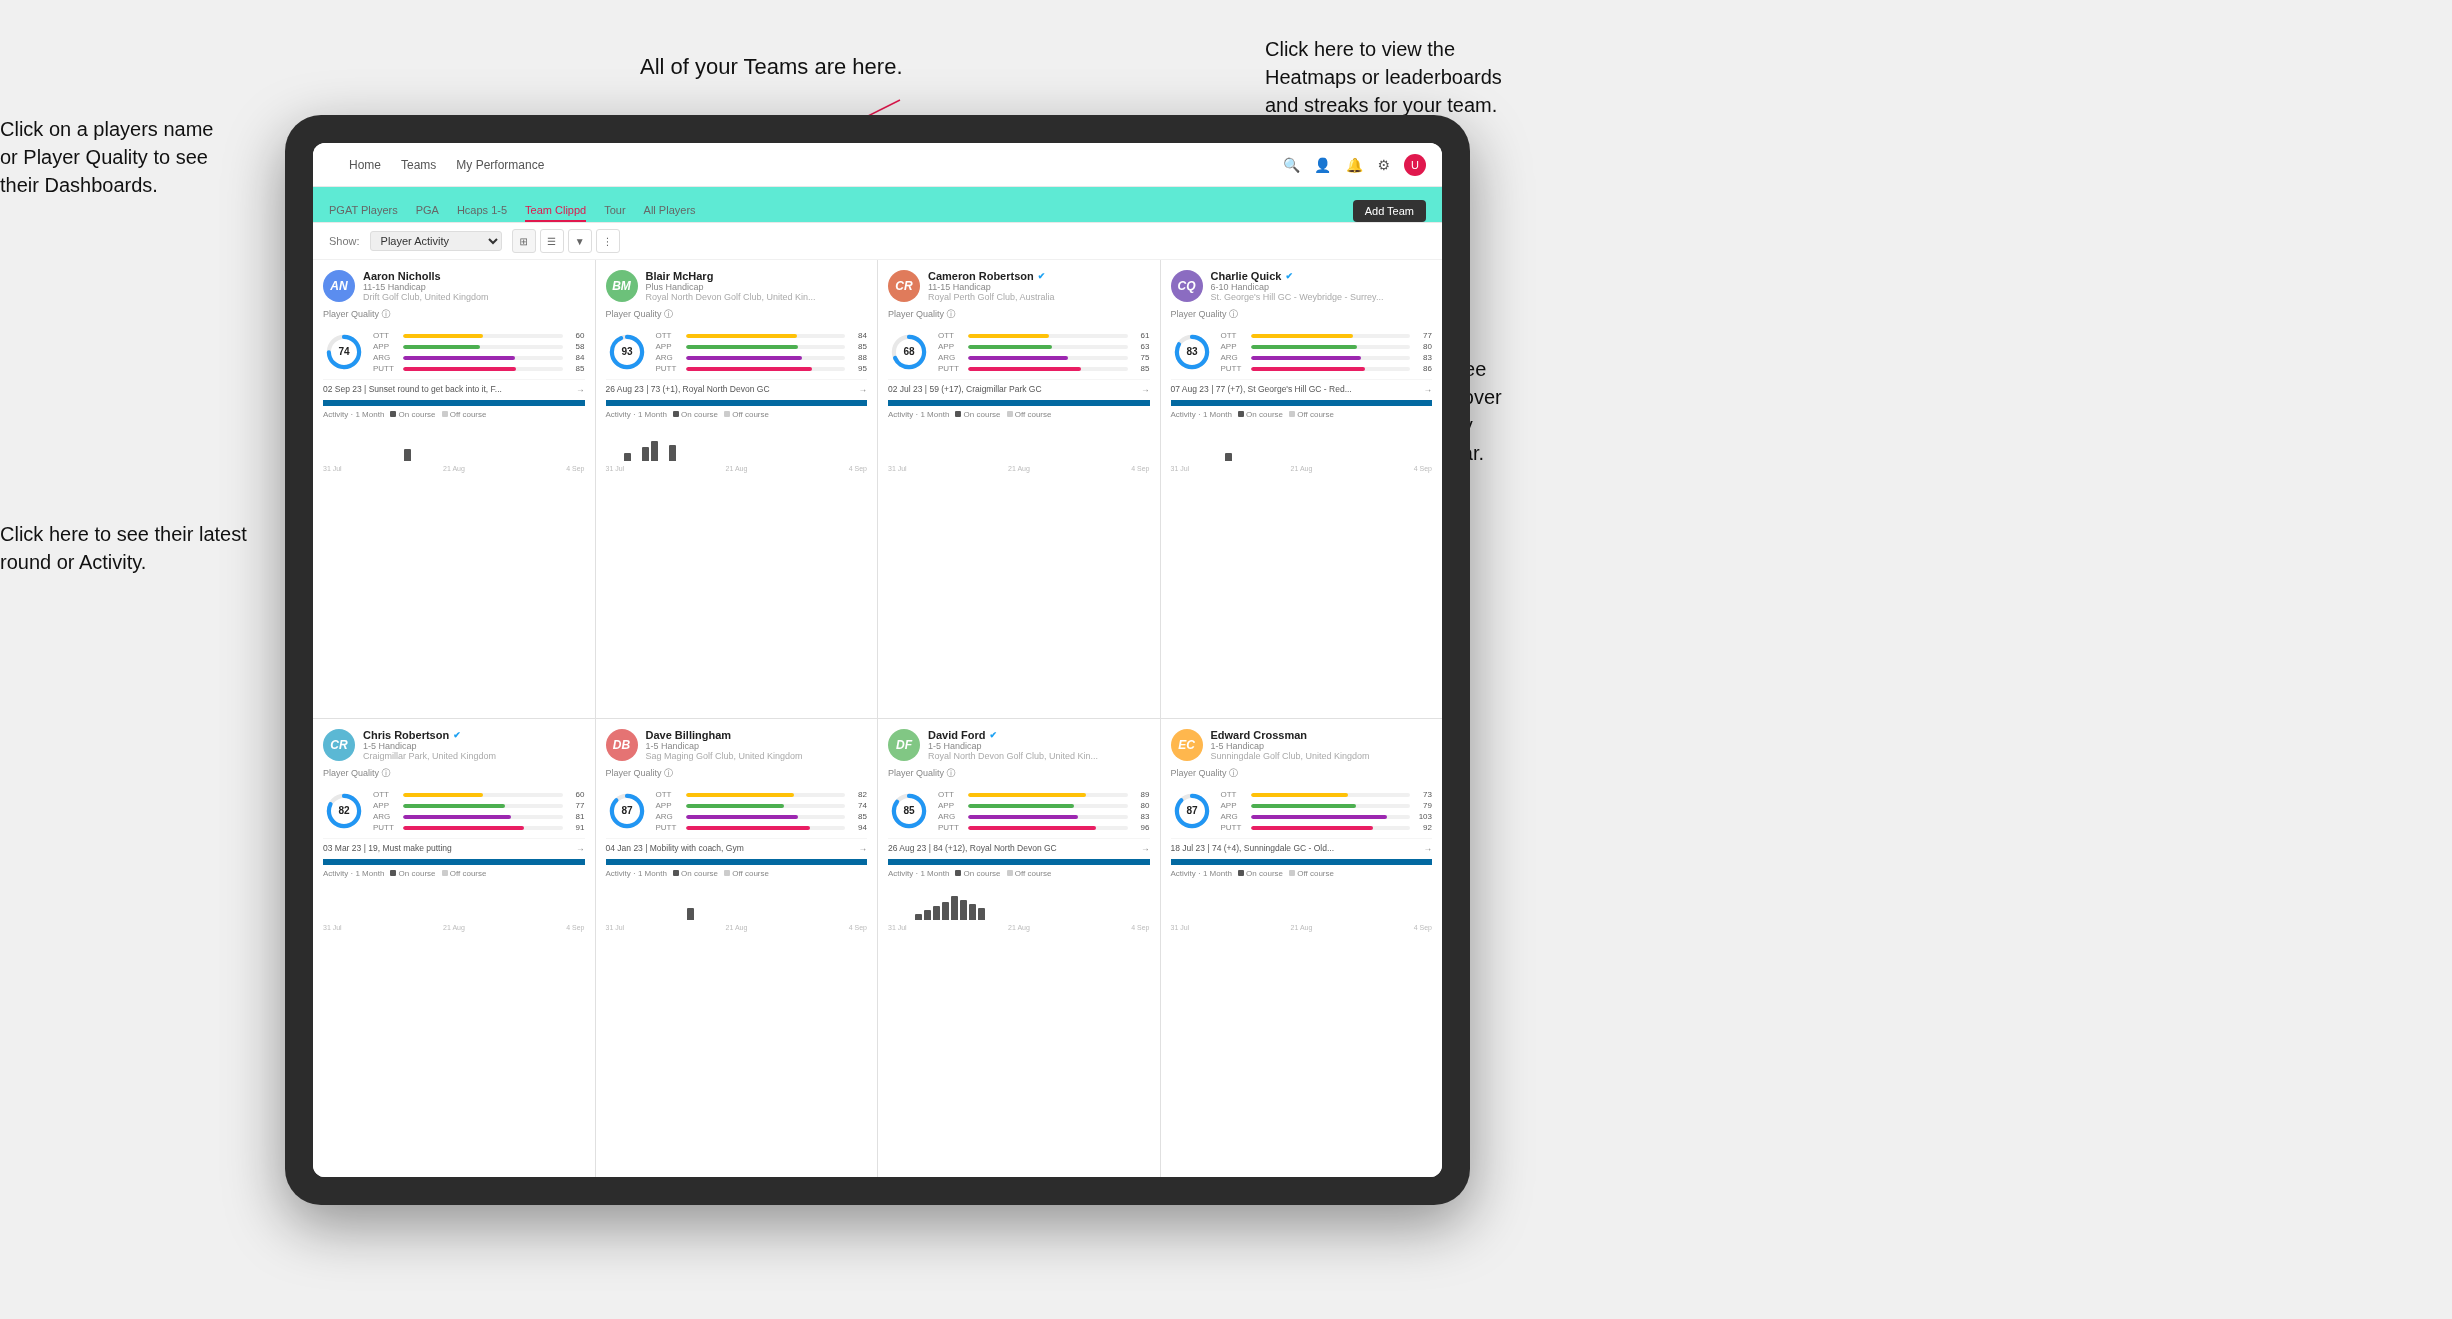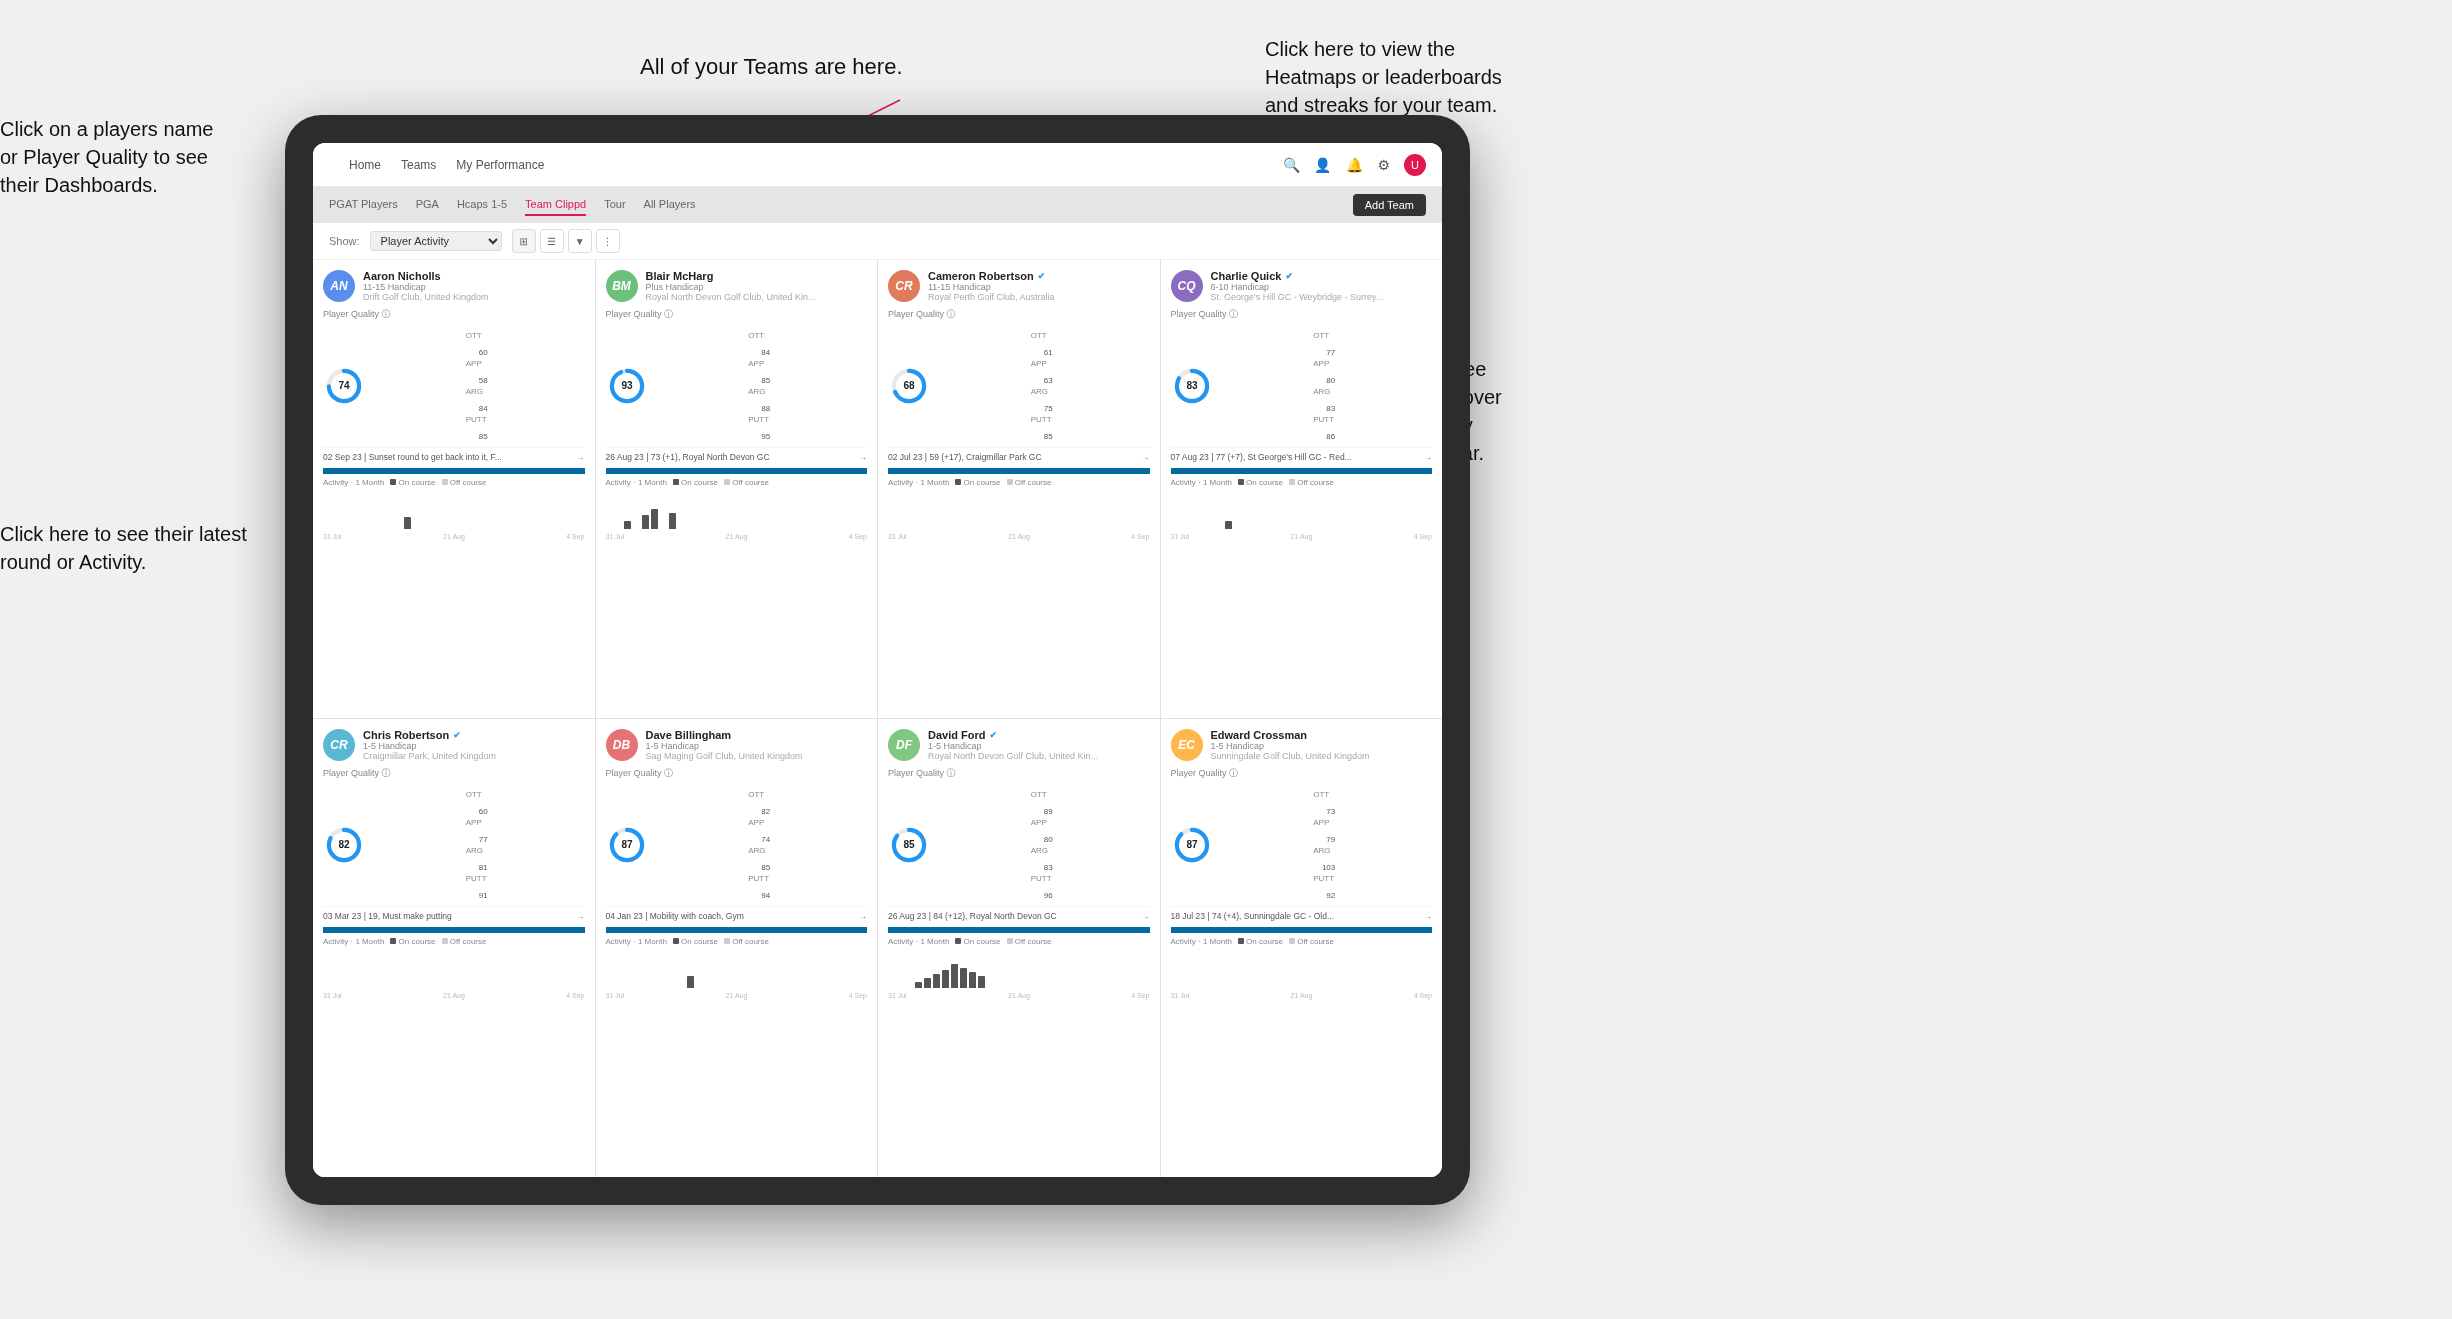--- a/index.html
+++ b/index.html
@@ -73,24 +73,24 @@
     }
 
     .nav-icon {
       font-size: 14px;
       color: #555;
       cursor: pointer;
     }
 
     
     .sub-nav {
-      background: #e5e5e5;
+      background: #5eead4;
       border-bottom: 1px solid #e8e8e8;
       display: flex;
-      align-items: center;
+      align-items: flex-end;
       padding: 0 16px;
       height: 36px;
       flex-shrink: 0;
       justify-content: space-between;
     }
 
     .sub-nav-links {
       display: flex;
       gap: 18px;
     }
@@ -269,21 +269,20 @@
       flex: 1;
       display: flex;
       flex-direction: column;
       gap: 2px;
     }
 
     .stat-row {
       display: flex;
       align-items: center;
       gap: 4px;
-      flex-direction: column;
     }
 
     .stat-label {
       font-size: 8px;
       color: #888;
       width: 26px;
     }
 
     .stat-bar-container {
       flex: 1;

